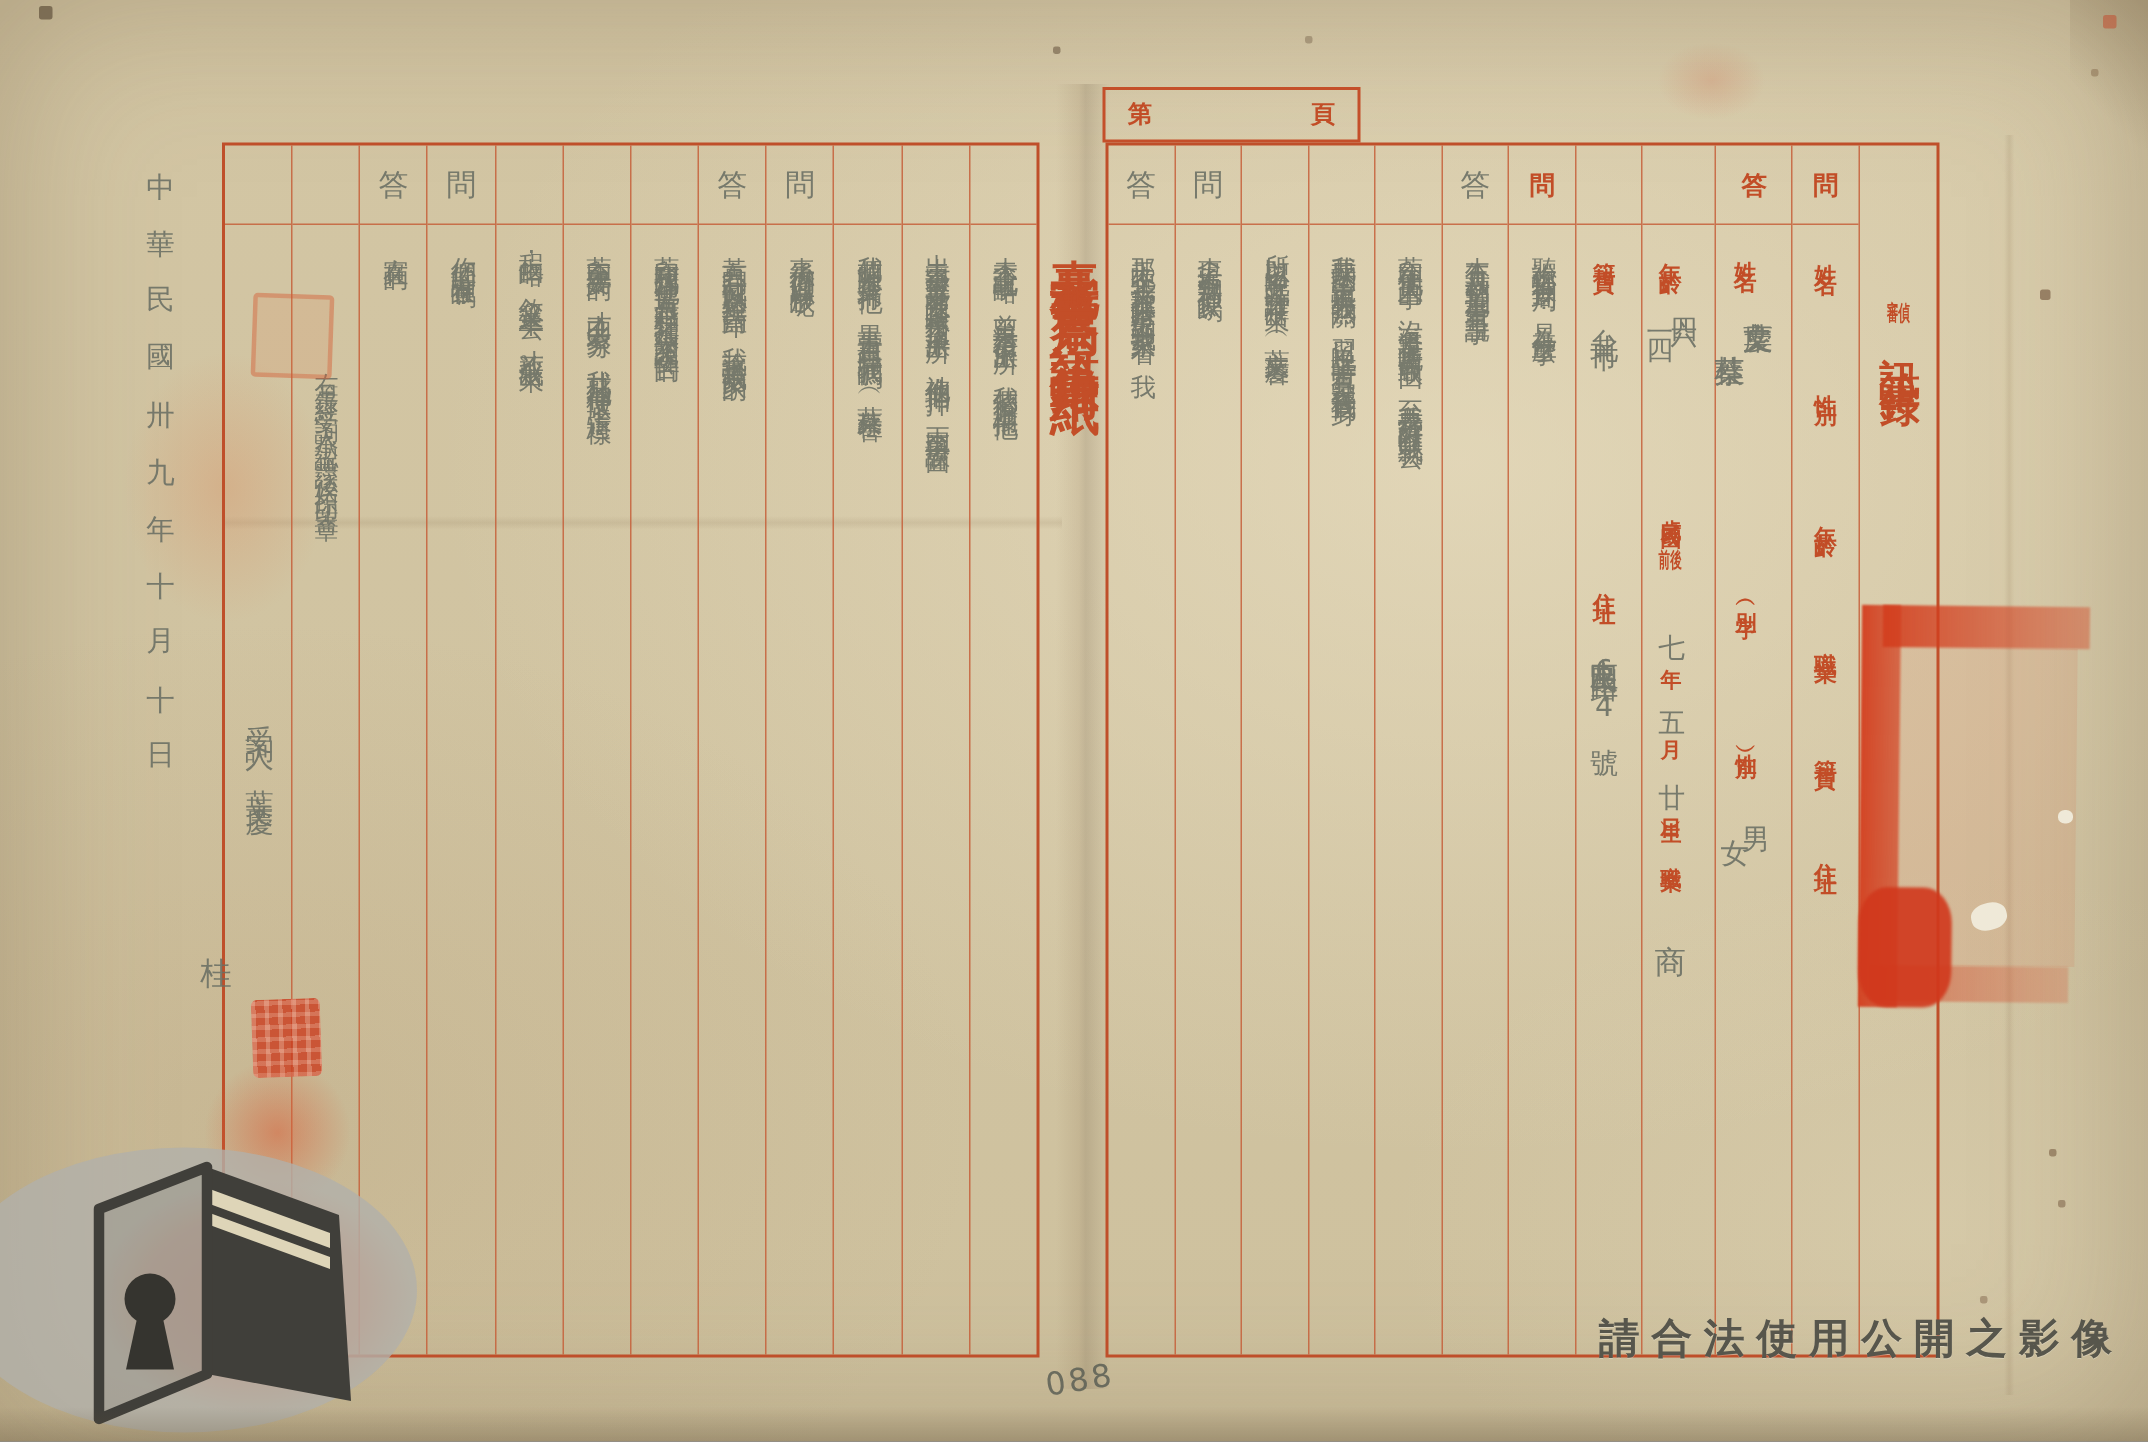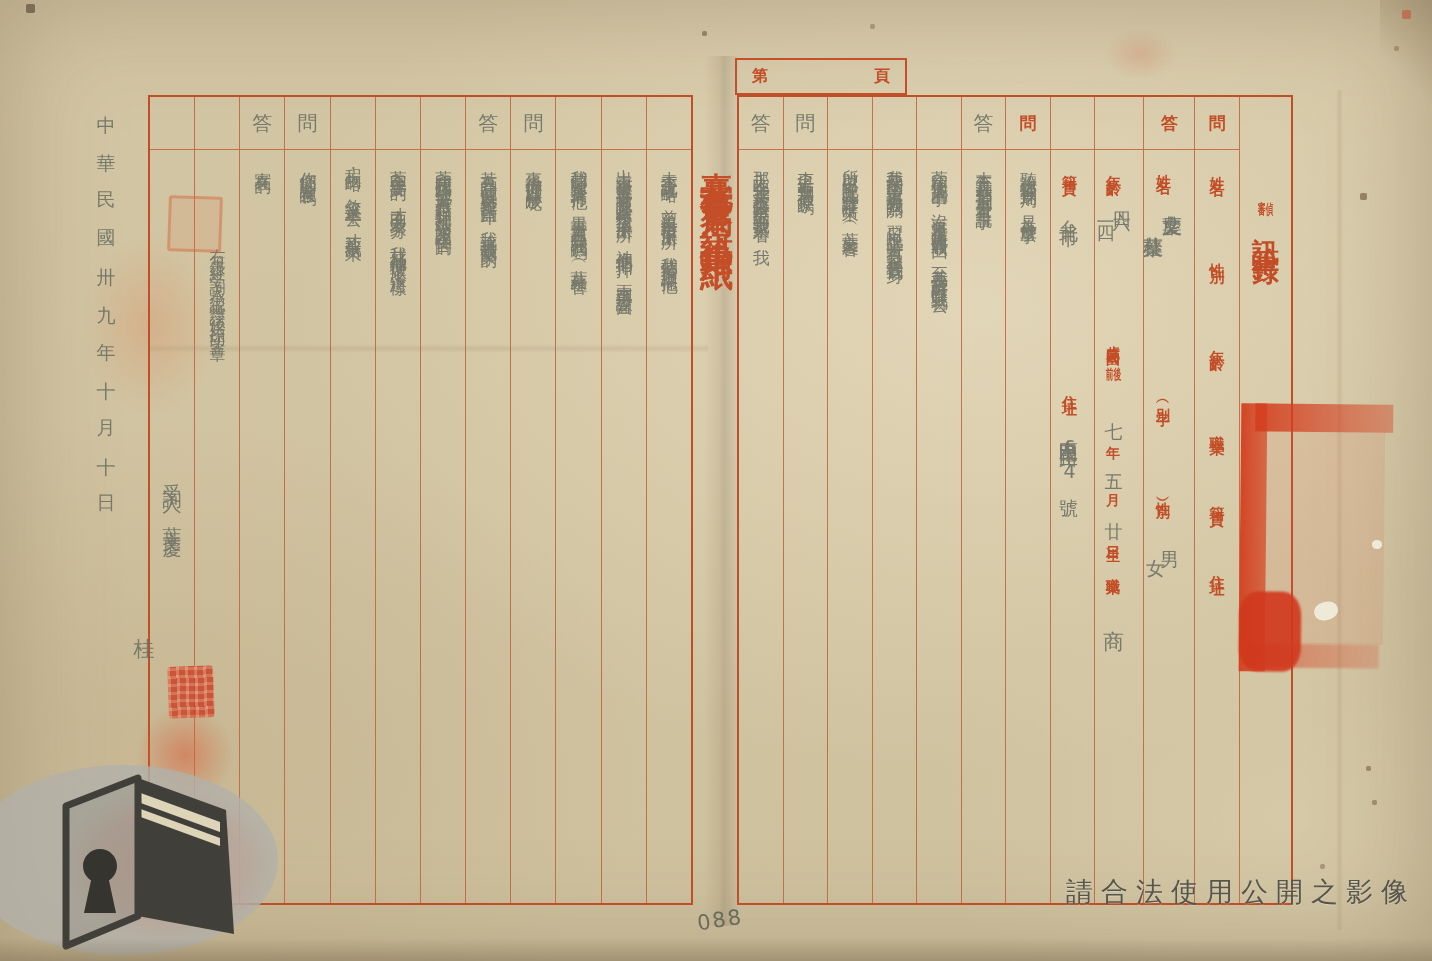--- a/index.html
+++ b/index.html
@@ -51,21 +51,21 @@
   .fold-title{position:absolute;left:694px;top:146px;width:44px;height:510px;display:flex;justify-content:center;}
   .fold-title span.main{font-size:33px;letter-spacing:7px;color:#c34e28;font-weight:bold;}
   .fold-title .pair{font-size:15px;}
 
   
   .margin-date{position:absolute;left:94px;top:100px;font-size:19px;letter-spacing:38px;}
   .sig-extra{position:absolute;left:130px;top:622px;font-size:21px;}
   .page-number{position:absolute;left:697px;top:908px;font-size:21px;color:#5f6257;transform:rotate(-9deg);letter-spacing:2px;}
 
   
-  .cc-text{position:absolute;right:16px;top:874px;font-size:27px;color:#57564c;letter-spacing:8px;font-weight:normal;
+  .cc-text{position:absolute;right:16px;top:874px;font-size:27px;color:#57564c;letter-spacing:8px;font-weight:bold;
            text-shadow:0 1px 0 rgba(255,255,255,.25);}
 
   
   .stain-topleft{position:absolute;left:60px;top:205px;width:180px;height:240px;border-radius:48% 52% 55% 45%;
     background:radial-gradient(closest-side, rgba(216,140,95,.35), rgba(216,140,95,0) 75%);}
   .thumbprint{position:absolute;left:35px;top:765px;width:270px;height:200px;border-radius:45% 55% 50% 50%;
     background:radial-gradient(closest-side, rgba(216,96,58,.85), rgba(216,96,58,.55) 55%, rgba(216,96,58,0) 78%);}
   .thumbprint2{position:absolute;left:120px;top:690px;width:130px;height:130px;border-radius:50%;
     background:radial-gradient(closest-side, rgba(216,96,58,.55), rgba(216,96,58,0) 75%);}
   .seal-faint{position:absolute;left:168px;top:196px;width:48px;height:50px;border:3px solid rgba(210,90,50,.38);

